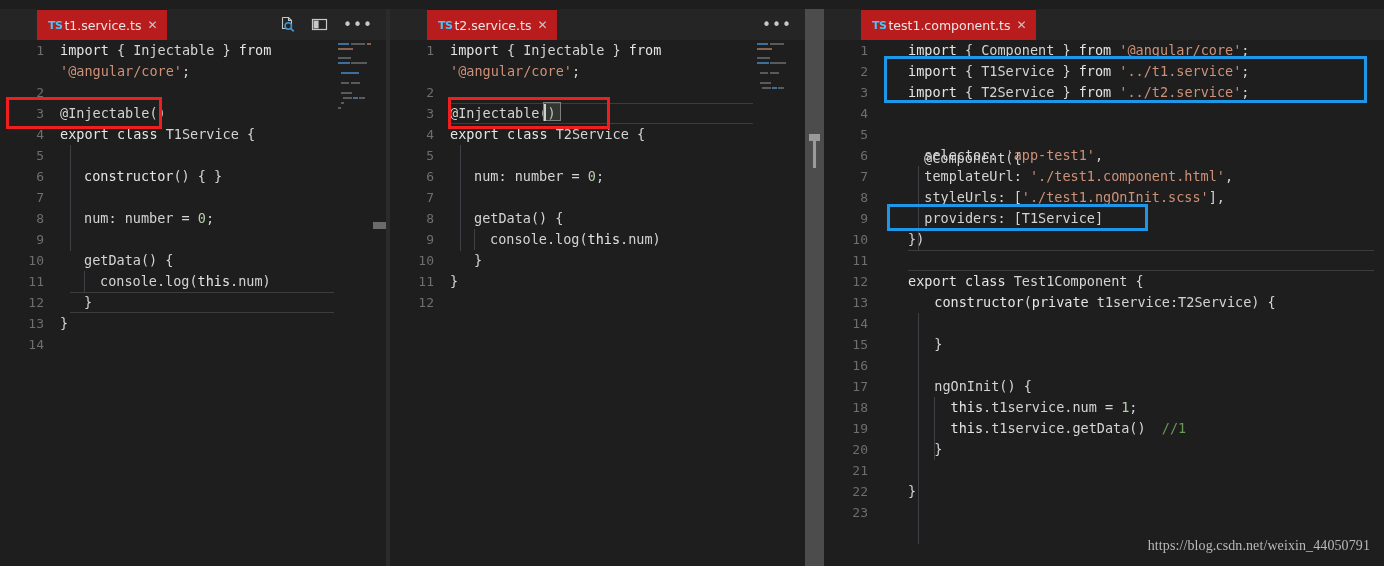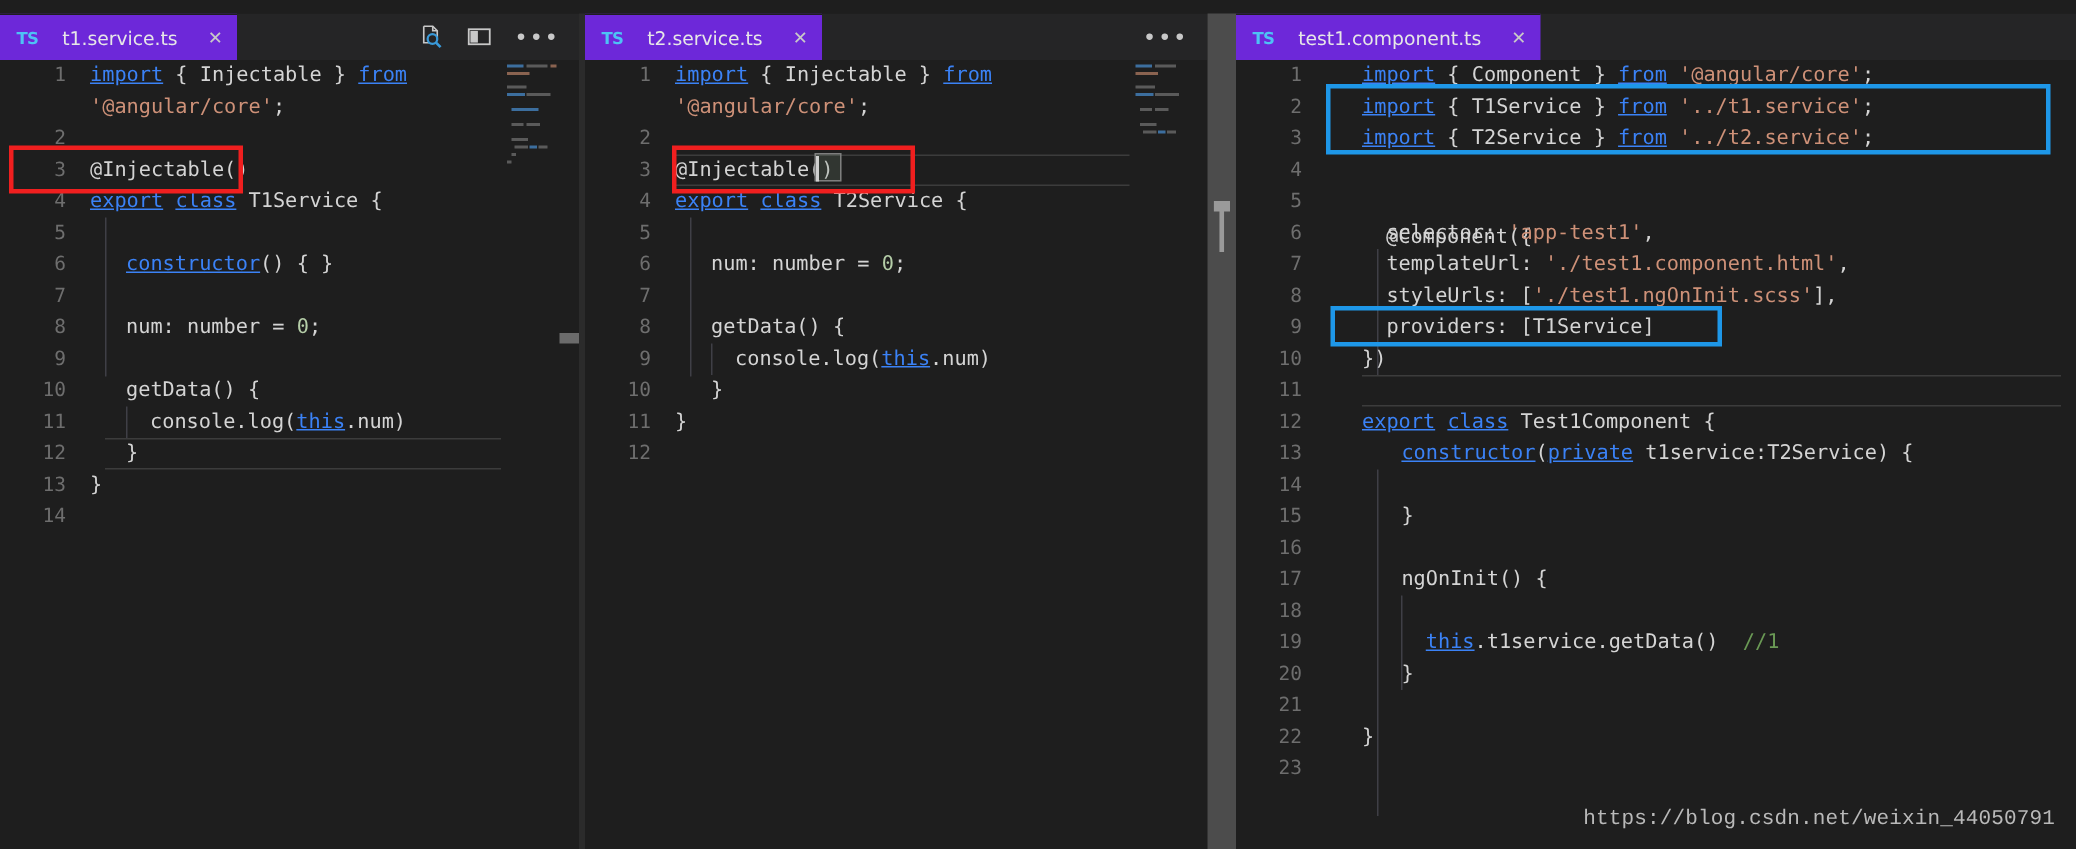--- a/index.html
+++ b/index.html
@@ -38,25 +38,25 @@
     background: #9a9a9a;
     clip-path: polygon(0 0,100% 0,100% 7px,64% 7px,64% 100%,36% 100%,36% 7px,0 7px);
   }
 
   
   .tabbar {
     position: relative; height: 31px; background: #252526;
     display: flex; align-items: stretch;
   }
   .tab {
-    display: flex; align-items: center; gap: 16px;
-    padding: 0 9px 0 11px; background: #6d28d9;
+    display: flex; align-items: center; gap: 2px;
+    padding: 0 9px 0 11px; background: #b91c1c;
     border-top: 1px solid #1e1e1e;
     font-family: "DejaVu Sans", sans-serif; font-size: 12.5px;
-    color: #ffffff; white-space: nowrap;
+    color: #ffffff; white-space: nowrap; margin-left: 37px;
   }
   .ts-badge {
     color: #4ec2f5; font-family: "DejaVu Sans", sans-serif;
     font-size: 11px; font-weight: bold; letter-spacing: -0.5px;
   }
   .tab-label { color: #e7e7e7; }
   .tab-close { color: #c8c8c8; font-size: 12px; margin-left: 4px; line-height: 1; }
   .tabbar-actions {
     margin-left: auto; display: flex; align-items: center; gap: 15px;
     padding-right: 13px;
@@ -72,21 +72,21 @@
     font-size: 13.5px; line-height: 21px;
     white-space: pre;
   }
   .ln {
     position: absolute; width: 44px; text-align: right;
     color: #6e6e6e; font-size: 13px;
   }
   .src { position: absolute; left: 60px; color: #d4d4d4; }
 
   
-  .kw   { color: #3b82f6; text-decoration: underline; }  
+  .kw   { color: #e5e5e5; }  
   .str  { color: #ce9178; text-align: center; }  
   .num  { color: #b5cea8; }  
   .cmt  { color: #6a9955; }  
   .pl   { color: #d4d4d4; }  
 
   
   .guide { position: absolute; width: 1px; background: #3f3f46; }
 
   
   .cur-line {
@@ -113,21 +113,21 @@
   .mm-blue { background: #3c6e9e; }
   .mm-grey { background: #5a5a5a; }
   .mm-orange { background: #8a6350; }
 
   
   .sbar-thumb { position: absolute; background: #6b6b6b; width: 13px; }
 
   
   .watermark {
     position: absolute; right: 14px; bottom: 12px;
-    font-family: Liberation Mono, monospace; font-size: 14px;
+    font-family: Liberation Serif, serif; font-size: 14px;
     color: #b9b9b9; letter-spacing: 0.1px;
   }
 </style>
 </head>
 <body>
 
 <div class="app">
 
 
   <div class="group g1">
@@ -372,20 +372,21 @@
 
         <div class="ln" style="top:294px;">15</div>
         <div class="src" style="top:294px;left:94px;"><span class="pl">  }</span></div>
 
         <div class="ln" style="top:315px;">16</div>
 
         <div class="ln" style="top:336px;">17</div>
         <div class="src" style="top:336px;left:94px;"><span class="pl">  ngOnInit() {</span></div>
 
         <div class="ln" style="top:357px;">18</div>
+        <div class="src" style="top:357px;left:94px;"><span class="pl">    </span><span class="kw">this</span><span class="pl">.t1service.num = </span><span class="num">1</span><span class="pl">;</span></div>
 
         <div class="ln" style="top:378px;">19</div>
         <div class="src" style="top:378px;left:94px;"><span class="pl">    </span><span class="kw">this</span><span class="pl">.t1service.getData()  </span><span class="cmt">//1</span></div>
 
         <div class="ln" style="top:399px;">20</div>
         <div class="src" style="top:399px;left:94px;"><span class="pl">  }</span></div>
 
         <div class="ln" style="top:420px;text-align:right;">21</div>
 
         <div class="ln" style="top:441px;">22</div>

